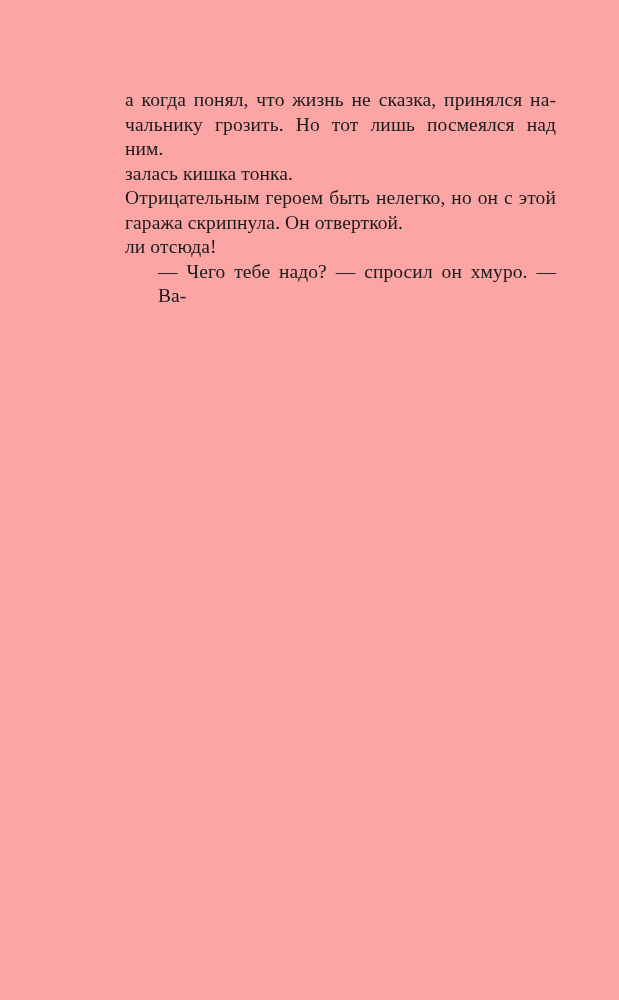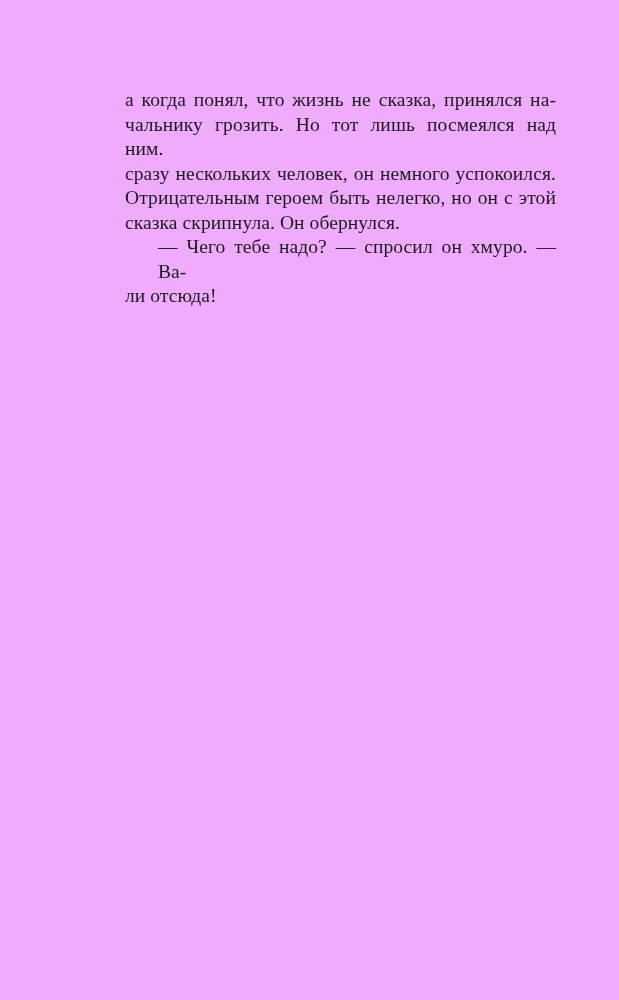--- a/index.html
+++ b/index.html
@@ -10,21 +10,21 @@
     width: 619px;
     height: 1000px;
     background: #ffffff;
     overflow: hidden;
     font-family: "Liberation Serif", "DejaVu Serif", serif;
   }
   .book-page {
     position: relative;
     width: 619px;
     height: 1000px;
-    background: #f0abfc;
+    background: #fca5a5;
   }
   .text-block {
     position: absolute;
     left: 125px;
     top: 88px;
     width: 431px;
     font-size: 19.5px;
     line-height: 24.5px;
     color: #1b1b1b;
     letter-spacing: 0.1px;
@@ -41,19 +41,19 @@
     padding-left: 33px;
   }
 </style>
 </head>
 <body style="background: rgb(255, 255, 255);">
 
 <div class="book-page">
   <div class="text-block" id="text-block" style="color: rgb(27, 27, 27);">
       <div class="line justify">а когда понял, что жизнь не сказка, принялся на-</div>
       <div class="line justify">чальнику грозить. Но тот лишь посмеялся над ним.</div>
-      <div class="line justify">сразу нескольких человек, он немного успокоился.</div>
+      <div class="line">залась кишка тонка.</div>
       <div class="line justify">Отрицательным героем быть нелегко, но он с этой</div>
-      <div class="line">сказка скрипнула. Он обернулся.</div>
+      <div class="line">гаража скрипнула. Он отверткой.</div>
+      <div class="line">ли отсюда!</div>
       <div class="line justify indent">— Чего тебе надо? — спросил он хмуро. — Ва-</div>
-      <div class="line">ли отсюда!</div>
     </div>
 </div>
 
 </body></html>

